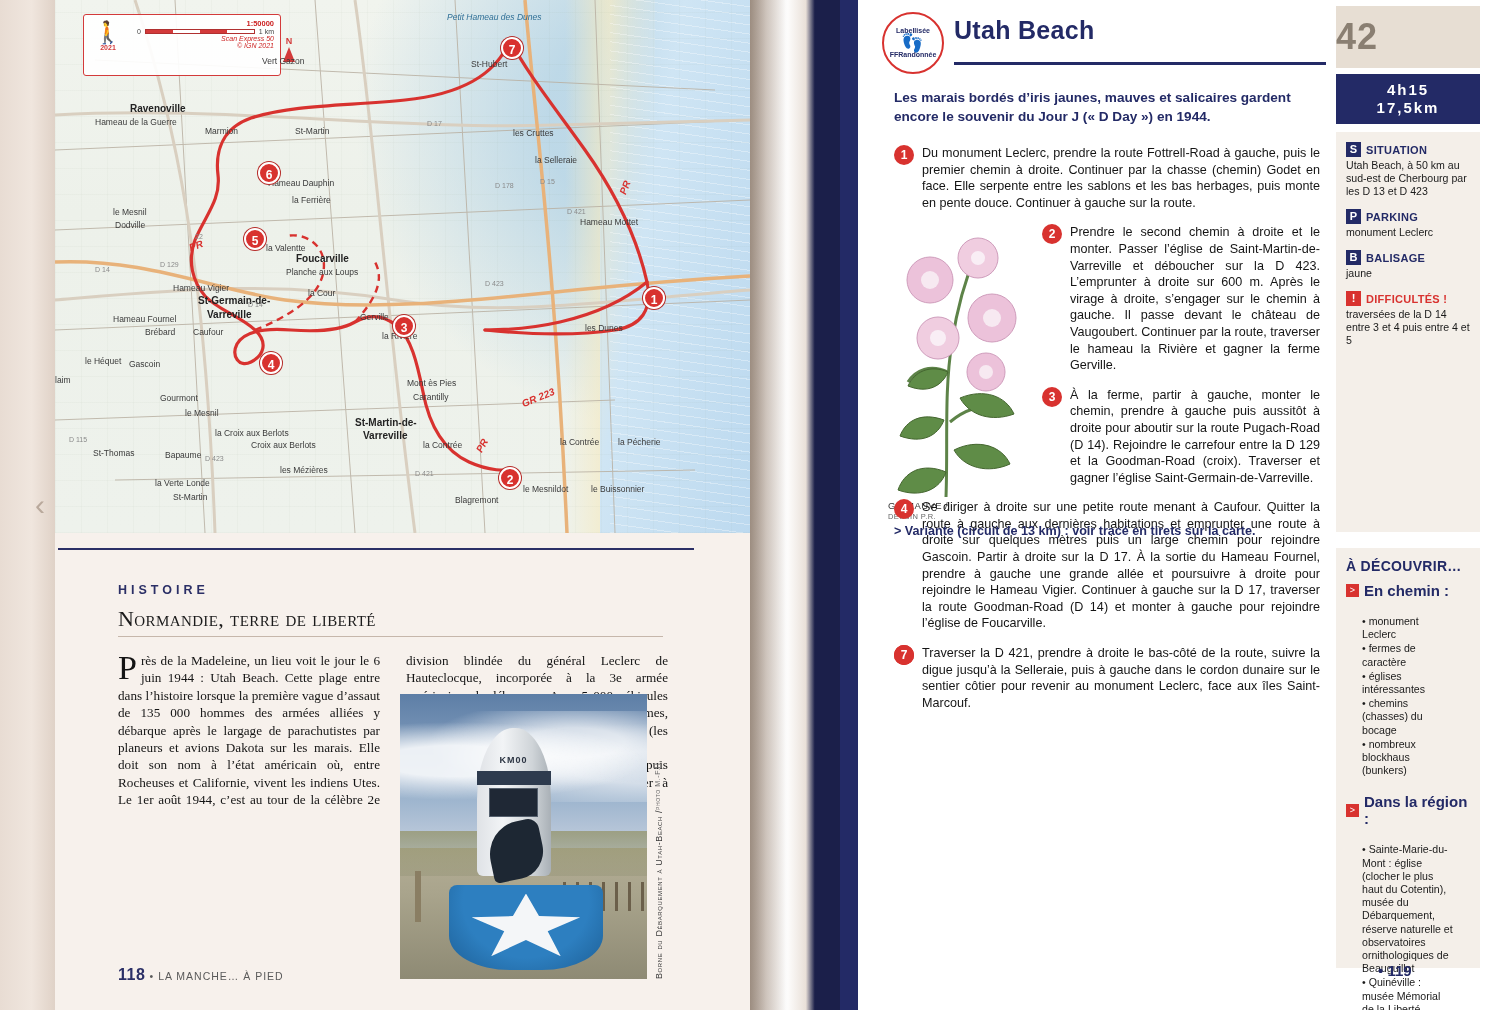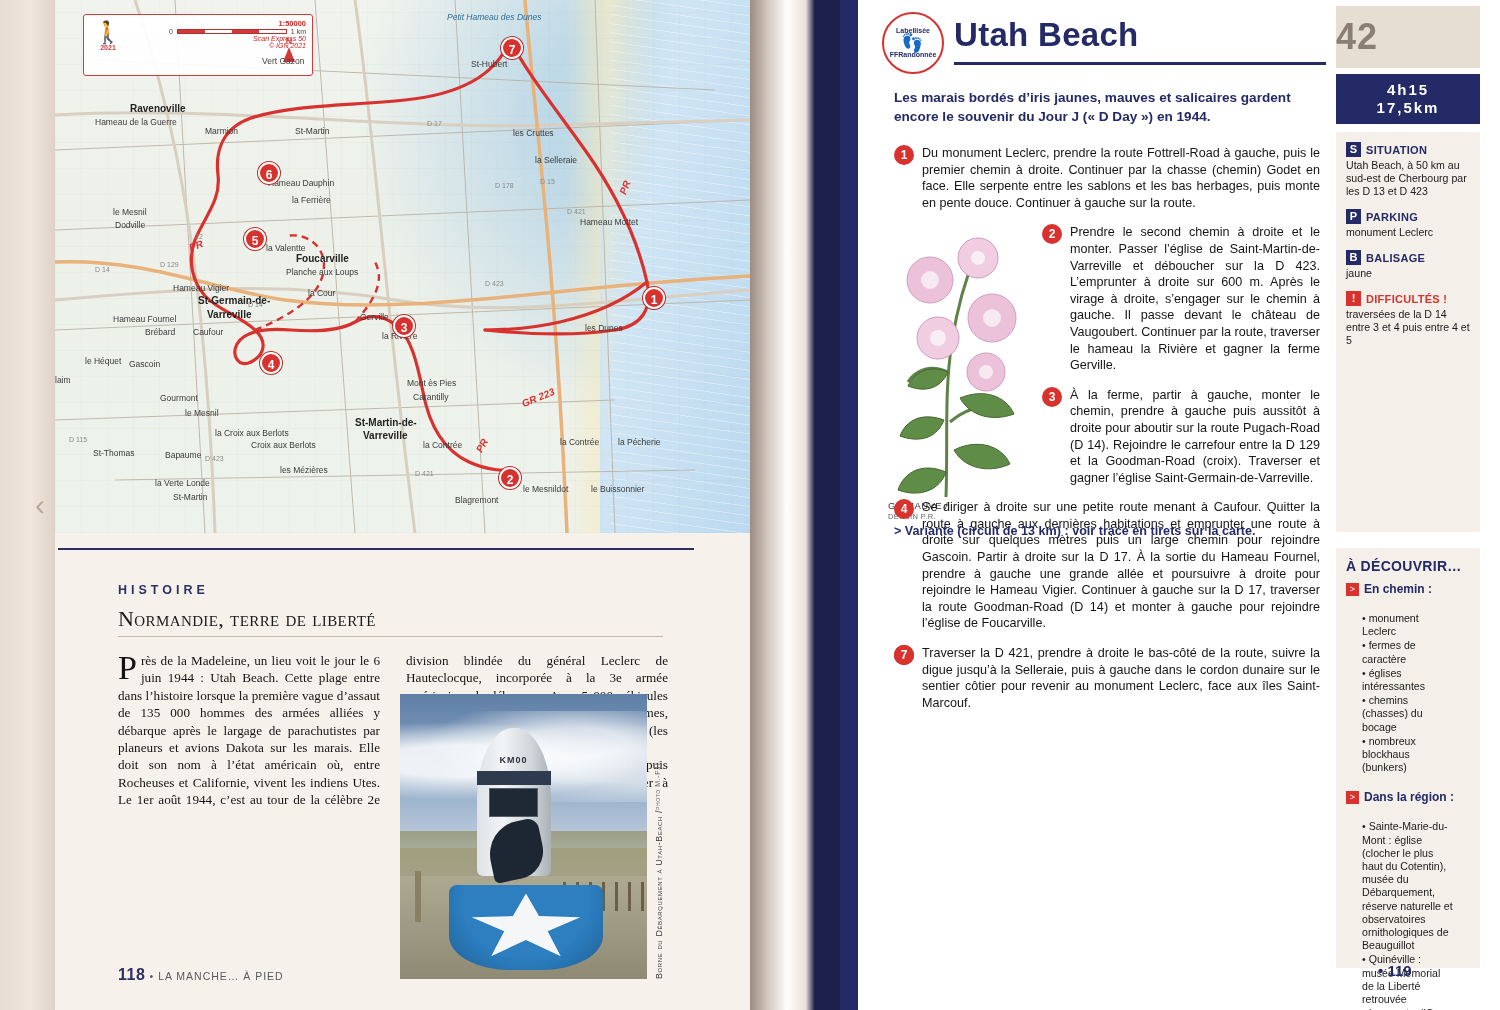--- a/index.html
+++ b/index.html
@@ -60,21 +60,21 @@
     background:linear-gradient(90deg, rgba(246,240,214,0) 0%, rgba(244,234,196,.85) 50%, rgba(238,226,180,.25) 100%);
   }
   .roads { position:absolute; inset:0; }
   .map-grain {
     position:absolute; inset:0;
     background-image:
       repeating-linear-gradient(0deg, rgba(120,140,110,.045) 0 1px, rgba(0,0,0,0) 1px 26px),
       repeating-linear-gradient(90deg, rgba(120,140,110,.045) 0 1px, rgba(0,0,0,0) 1px 26px);
   }
   .scalebox {
-    position:absolute; left:28px; top:14px; width:230px; height:62px;
+    position:absolute; left:28px; top:14px; width:198px; height:62px;
     background:rgba(255,255,255,.92);
     border:1px solid #d33a3a;
     border-radius:3px;
     padding:4px 6px;
   }
   .scalebox .sb-row { display:flex; align-items:center; gap:4px; font-size:7px; color:#444; }
   .sb-bar { height:5px; width:110px; background:linear-gradient(90deg,#d33a3a 0 25%, #fff 25% 50%, #d33a3a 50% 75%, #fff 75% 100%); border:1px solid #b03030; }
   .sb-title { font-size:7.5px; color:#c22; font-weight:bold; }
   .sb-sub { font-size:7px; color:#c22; font-style:italic; }
   .ffr-badge {
@@ -201,21 +201,21 @@
 
   .logo-ffr {
     position:absolute; left:24px; top:12px; width:62px; height:62px;
     border-radius:50%; background:#fff; border:2px solid #d8322f;
     display:flex; flex-direction:column; align-items:center; justify-content:center;
     color:#232a66; font-size:7px; font-weight:bold; text-align:center; line-height:8px;
   }
   .logo-ffr .boot { font-size:18px; color:#d8322f; line-height:16px; }
   .title-main {
     position:absolute; left:96px; top:16px;
-    font-size:33px; font-weight:bold; color:#232a66;
+    font-size:25px; font-weight:bold; color:#232a66;
     letter-spacing:.3px;
   }
   .title-rule { position:absolute; left:96px; top:62px; width:372px; height:3px; background:#232a66; }
 
   .numbox {
     position:absolute; left:478px; top:6px; width:144px; height:62px;
     background:#e7ded3; display:flex; align-items:center; justify-content:flex-start;
   }
   .numbox span { font-size:36px; font-weight:bold; color:#8a7f72; letter-spacing:1px; }
   .timebox {
@@ -274,21 +274,21 @@
   .rail-title { font-size:11px; font-weight:bold; color:#232a66; letter-spacing:.3px; }
   .rail-title.red { color:#d8322f; }
   .rail-body { font-size:10.6px; line-height:13px; color:#1a1a1a; margin-top:2px; }
   .rail2-title {
     font-size:14px; font-weight:bold; color:#232a66; letter-spacing:.3px; margin-bottom:8px;
     font-variant:small-caps;
   }
   .rail2 .sub { display:flex; align-items:center; gap:5px; margin:8px 0 3px; }
   .chev { width:13px; height:13px; background:#d8322f; color:#fff; font-size:9px;
     line-height:13px; text-align:center; flex:0 0 13px; }
-  .sub-label { font-size:12px; font-weight:bold; color:#232a66; }
+  .sub-label { font-size:15px; font-weight:bold; color:#232a66; }
   .rail2 ul { margin:16px; padding:0; list-style:none; }
   .rail2 li { font-size:10.6px; line-height:13.2px; color:#1a1a1a; margin-bottom:1px; }
   .folio-right {
     position:absolute; left:520px; top:962px; font-size:15px; font-weight:bold; color:#232a66;
   }
 </style>
 </head>
 <body>
 
 <div class="spread">

